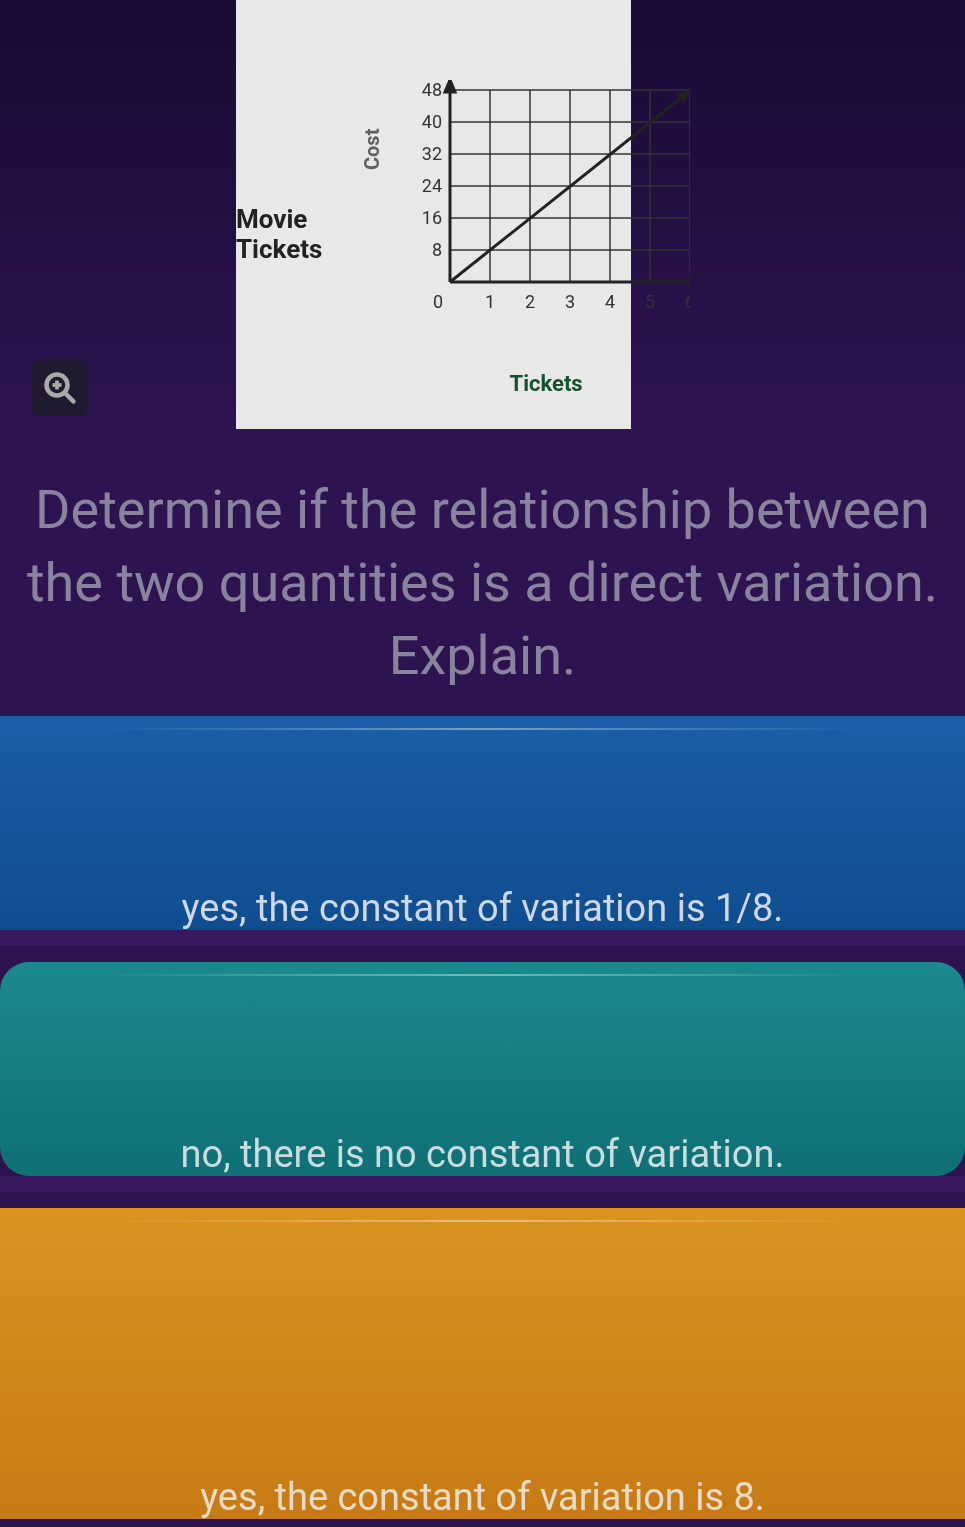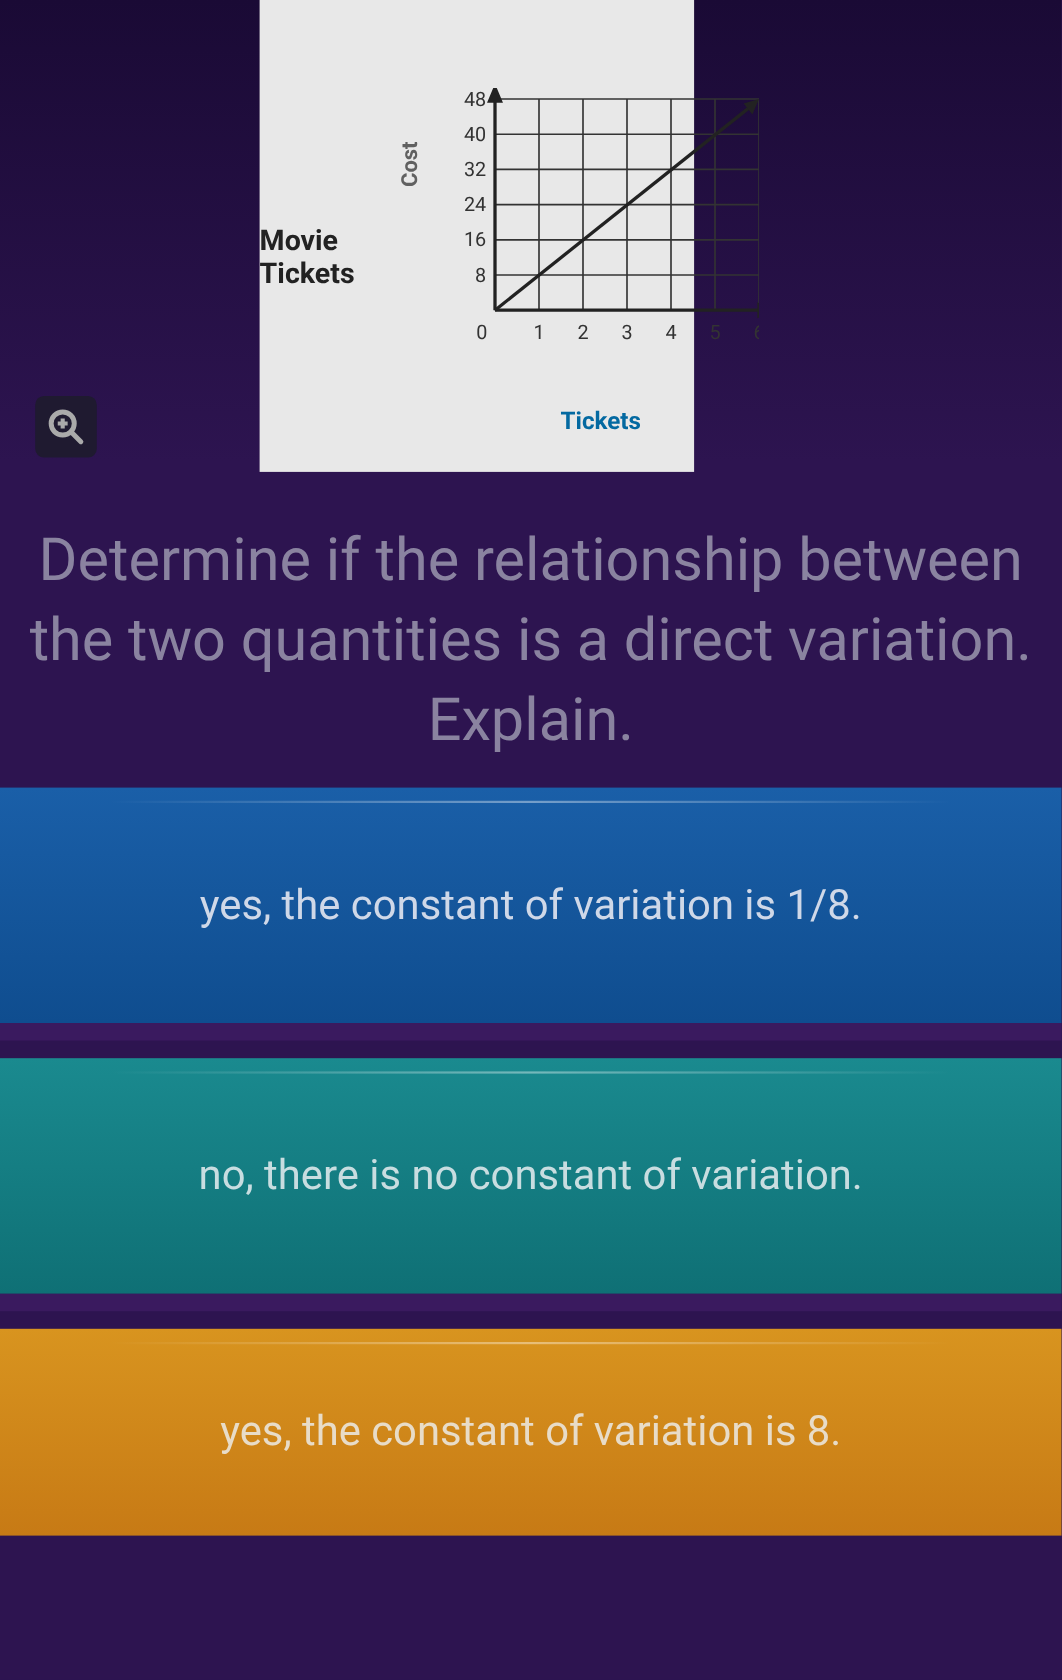--- a/index.html
+++ b/index.html
@@ -53,21 +53,21 @@
   font-size: 20px;
   font-weight: 700;
   color: #606060;
 }
 .x-axis-label {
   position: absolute;
   bottom: -36px;
   left: 140px;
   font-size: 22px;
   font-weight: 700;
-  color: #0369a1;
+  color: #14532d;
 }
 .chart-svg {
   position: absolute;
   left: 20px;
   top: 0;
 }
 .zoom-button {
   position: absolute;
   left: 32px;
   top: 360px;
@@ -113,43 +113,44 @@
 .answer-options {
   position: absolute;
   top: 700px;
   width: 100%;
 }
 .answer-option {
   width: 100%;
   height: 214px;
   margin-top: 16px;
   display: flex;
-  align-items: center;
+  align-items: flex-end;
   justify-content: center;
   position: relative;
   cursor: pointer;
 }
 .answer-option::before {
   content: "";
   position: absolute;
   top: 12px;
   left: 100px;
   right: 100px;
   height: 2px;
   background: linear-gradient(90deg, transparent 0%, rgba(255,255,255,0.4) 50%, transparent 100%);
 }
 .option-a {
   background: linear-gradient(180deg, #1a5fa8 0%, #0f4d8f 100%);
 }
 .option-b {
   background: linear-gradient(180deg, #1a8a8f 0%, #0f7075 100%);
+  border-radius: 29px;
 }
 .option-c {
   background: linear-gradient(180deg, #d8941f 0%, #c77a15 100%);
-  height: 188px;
+  height: 311px;
 }
 .answer-text {
   color: #cfd8e8;
   font-size: 38px;
   font-weight: 400;
   text-align: center;
   padding: 0 30px;
 }
 .option-b .answer-text {
   color: #c8dde0;

